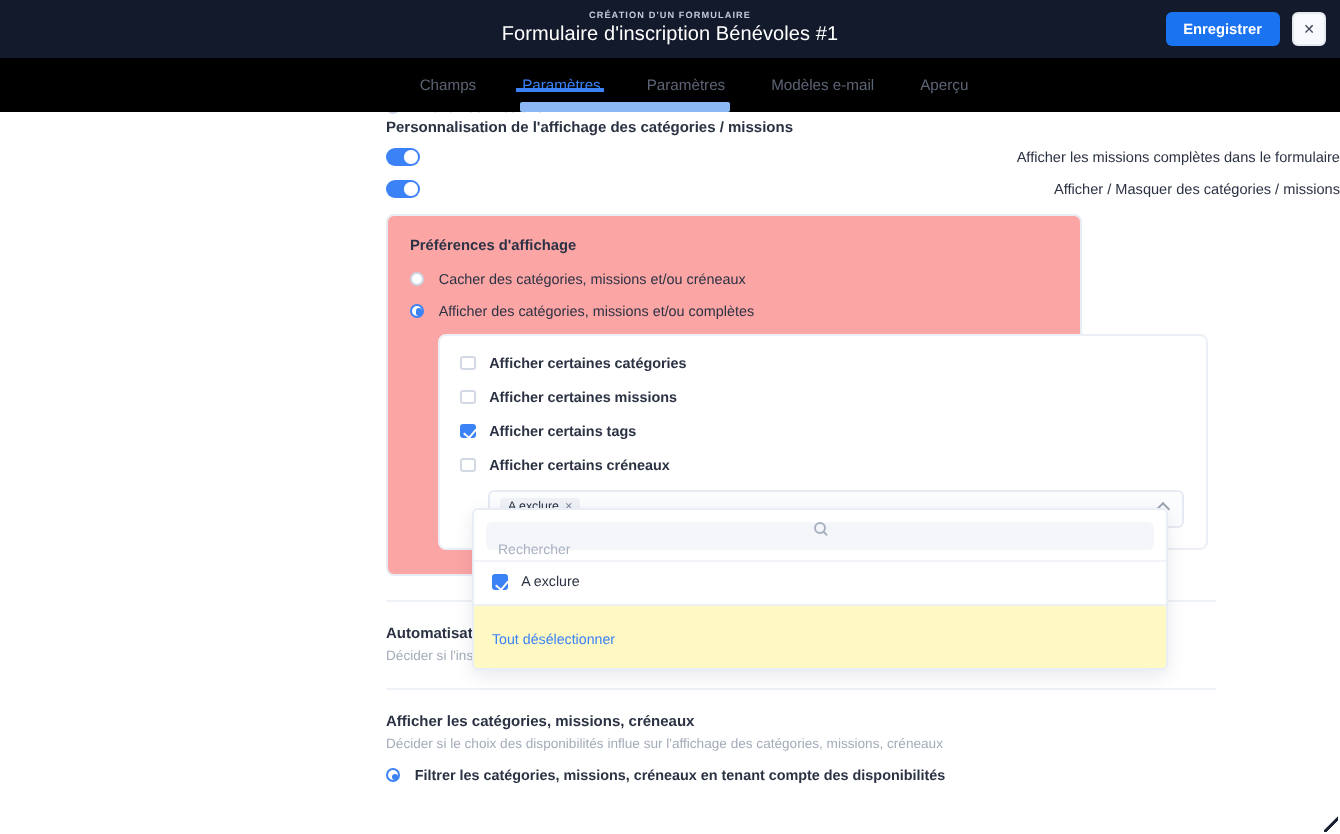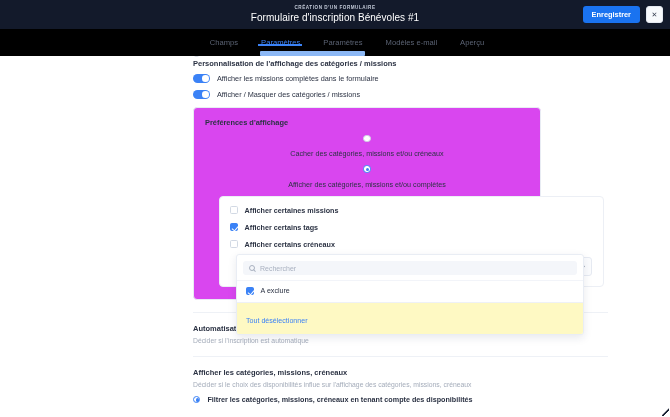--- a/index.html
+++ b/index.html
@@ -82,46 +82,46 @@
     display: flex; align-items: center; gap: 5px;
     height: 11px; overflow: hidden; margin-top: -8px;
     color: #5b6374; font-size: 7.3px;
   }
 
   .section-label {
     font-size: 7.5px; font-weight: 700; color: #2b3243;
     margin-bottom: 6px;
   }
 
-  .toggle-row { display: flex; align-items: center; gap: 7px; margin-bottom: 7px; }
+  .toggle-row { display: flex; align-items: center; gap: 7px; margin-bottom: 7px; justify-content: space-between; }
   .toggle {
     width: 17px; height: 9px; border-radius: 5px; background: #3b82f6;
     position: relative; flex: 0 0 auto; cursor: pointer;
   }
   .toggle .knob {
     position: absolute; top: 1.2px; left: 9px;
     width: 6.6px; height: 6.6px; border-radius: 50%; background: #fff;
   }
   .toggle.off { background: #e2e7ef; }
   .toggle.off .knob { left: 1.2px; }
   .toggle-label { font-size: 7.3px; color: #2b3243; }
 
   
   .card {
     margin-top: 8px;
     width: 348px;
-    background: #d946ef;
+    background: #fca5a5;
     border: 1px solid #e8ecf3;
     border-radius: 4px;
     padding: 10px 11px 12px 11px;
     position: relative;
   }
   .card-title { font-size: 7.4px; font-weight: 700; color: #2b3243; margin-bottom: 8px; }
 
-  .radio-row { display:flex; align-items:center; gap: 7px; margin-bottom: 7px; cursor: pointer; flex-direction: column; }
+  .radio-row { display:flex; align-items:center; gap: 7px; margin-bottom: 7px; cursor: pointer; }
   .radio {
     width: 7.4px; height: 7.4px; border-radius: 50%;
     border: 1px solid #cdd5e1; background: #fff; flex:0 0 auto;
     position: relative;
   }
   .radio.checked { border-color: #3b82f6; }
   .radio.checked::after {
     content:""; position:absolute; left: 1.7px; top: 1.7px;
     width: 3.2px; height: 3.2px; border-radius:50%; background: #3b82f6;
   }
@@ -187,21 +187,21 @@
     background: #fff;
     border: 1px solid #e9edf4;
     border-radius: 3px;
     box-shadow: 0 3px 9px rgba(25,40,80,.10);
     z-index: 40;
     overflow: hidden;
   }
   .dd-searchwrap { padding: 6px 6px 5px 6px; }
   .dd-search {
     height: 14px; background: #f4f6fa; border-radius: 3px;
-    display:flex; align-items:center; gap: 5px; padding: 0 6px;
+    display:flex; align-items:center; gap: 5px; padding: 0 6px; flex-direction: column;
   }
   .dd-search input {
     border:none; background: transparent; outline: none;
     font-family: inherit; font-size: 7px; color: #2b3243; width: 100%;
   }
   .dd-search input::placeholder { color: #a9b1c0; }
   .mag {
     width:6px; height:6px; border-radius:50%;
     border:1px solid #a9b1c0; position:relative; flex:0 0 auto;
   }
@@ -298,20 +298,24 @@
         <span class="radio-label">Cacher des catégories, missions et/ou créneaux</span>
       </div>
       <div class="radio-row">
         <span class="radio checked"></span>
         <span class="radio-label">Afficher des catégories, missions et/ou complètes</span>
       </div>
 
       <div class="inner-panel">
         <div class="check-row">
           <span class="checkbox"></span>
+          <span class="check-label">Afficher certaines catégories</span>
+        </div>
+        <div class="check-row">
+          <span class="checkbox"></span>
           <span class="check-label">Afficher certaines missions</span>
         </div>
         <div class="check-row">
           <span class="checkbox checked"></span>
           <span class="check-label">Afficher certains tags</span>
         </div>
         <div class="check-row">
           <span class="checkbox"></span>
           <span class="check-label">Afficher certains créneaux</span>
         </div>

